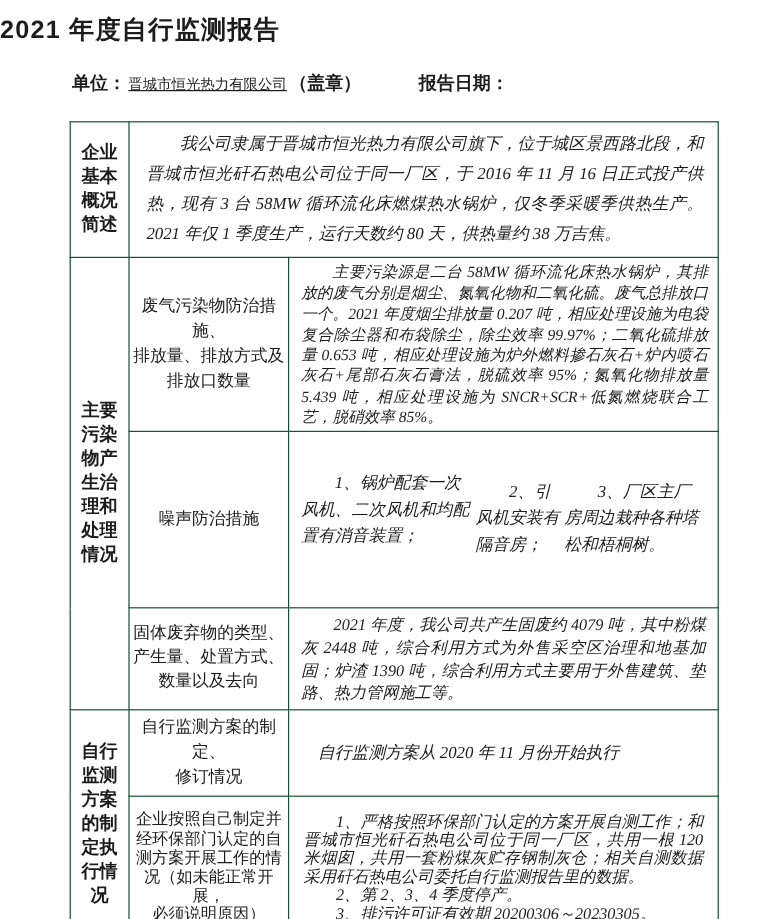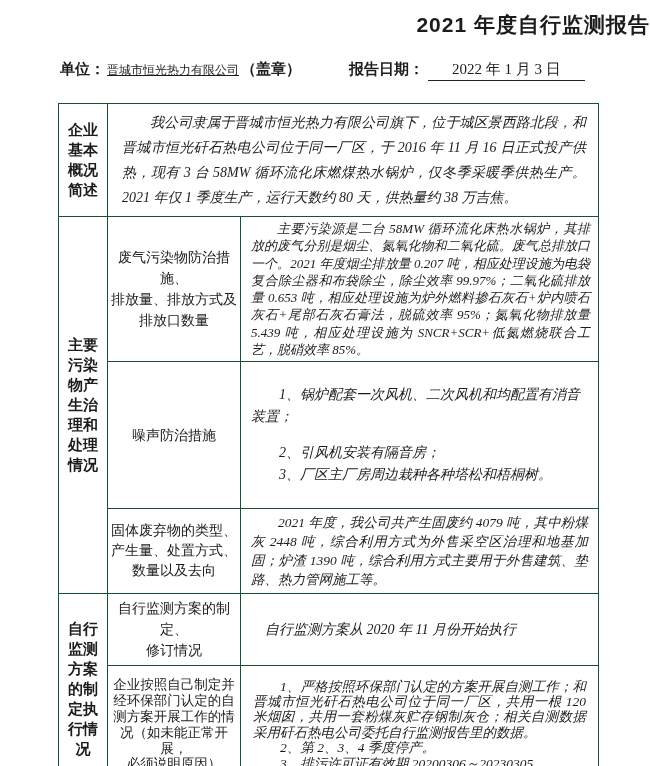--- a/index.html
+++ b/index.html
@@ -7,21 +7,21 @@
     width:650px; height:766px;
     background:#ffffff;
     color:#1c1c1c;
     font-family:"Liberation Serif", serif;
     overflow:hidden;
   }
   .page { position:relative; width:650px; height:766px; }
 
   .doc-title {
     margin:0; padding-top:11px;
-    text-align:right;
+    text-align:left;
     font-family:"Liberation Sans", sans-serif;
     font-size:21px; font-weight:bold;
     letter-spacing:1px;
   }
 
   .unit-line {
     display:flex; align-items:baseline;
     margin:21px 0 0 60px;
     font-size:15px;
     white-space:nowrap;
@@ -74,21 +74,21 @@
 
   .content p { margin:0; text-indent:2em; text-align:justify;font-style:italic; }
 
   .c1  { padding:6px 12px 6px 14px; }
   .c1 p  { font-size:14px; line-height:25px; }
 
   .c2a { padding:3px 8px 3px 10px; }
   .c2a p { font-size:13px; line-height:17.3px; }
 
   .c2b { padding:8px 10px; }
-  .c2b .stack { display:flex; flex-direction:column; justify-content:center; height:100%; }
+  .c2b .stack { display:flex; flex-direction:row; justify-content:center; height:100%;align-items:center; }
   .c2b p { font-size:14px; line-height:22px; text-align:left; }
   .c2b p.gap { margin-bottom:14px; }
 
   .c2c { padding:4px 10px; }
   .c2c p { font-size:13.5px; line-height:19px; }
 
   .c3a { padding-left:24px; }
   .c3a p { font-size:14px; text-indent:0; text-align:left; }
 
   .c3b { padding:6px 12px 6px 12px; }
@@ -99,21 +99,20 @@
 
 <div class="page">
 
   <h1 class="doc-title">2021 年度自行监测报告</h1>
 
   <div class="unit-line">
     <span class="lab">单位：</span>
     <span class="company">晋城市恒光热力有限公司</span>
     <span class="seal">（盖章）</span>
     <span class="date-label">报告日期：</span>
-    <span class="date-value">2022 年 1 月 3 日</span>
   </div>
 
   <table class="report">
     <colgroup>
       <col style="width:49px">
       <col style="width:133px">
       <col style="width:358px">
     </colgroup>
 
     <tbody>

